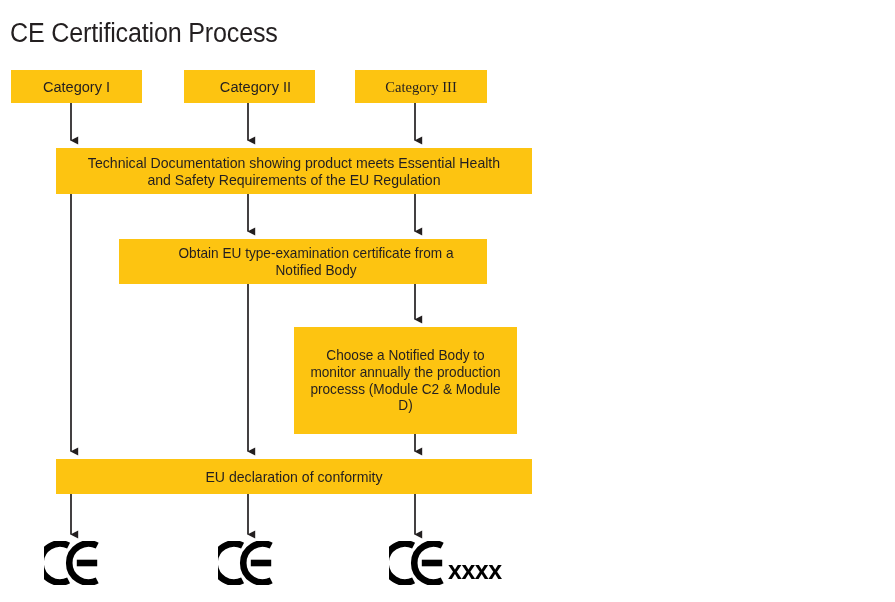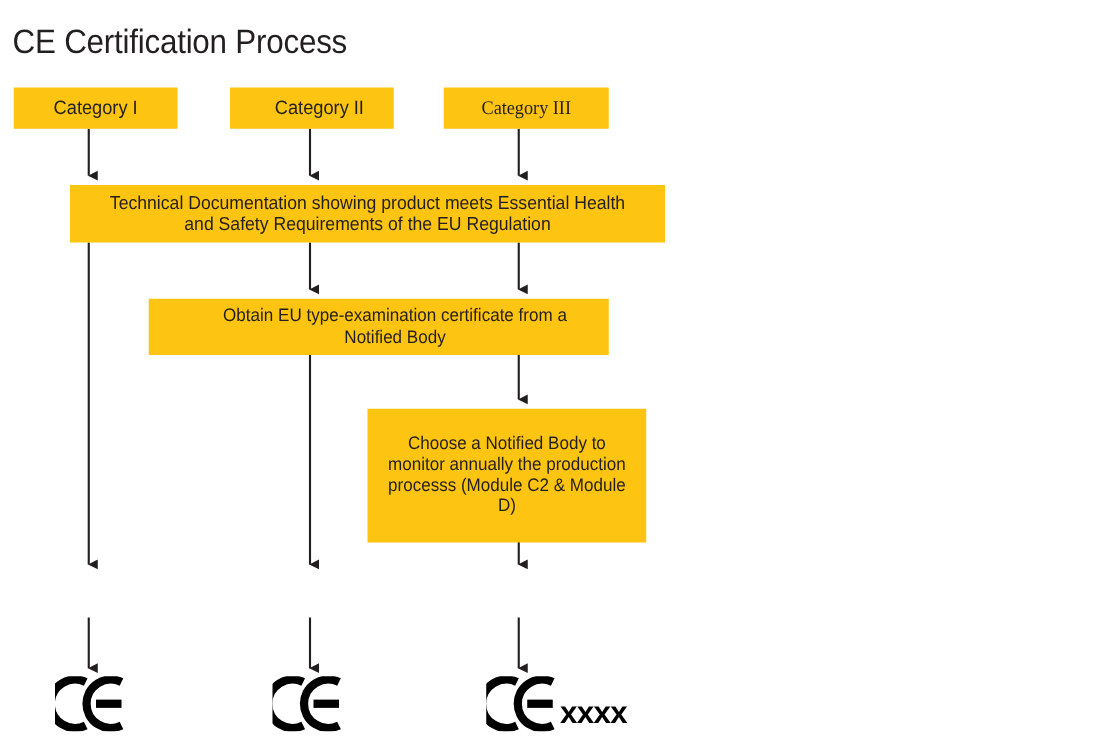--- a/index.html
+++ b/index.html
@@ -161,20 +161,23 @@
   </div>
 
   <div class="node node-mid" id="node-type-examination">
     <span class="node-label">Obtain EU type-examination certificate from a Notified Body</span>
   </div>
 
   <div class="node node-small" id="node-monitor-production">
     <span class="node-label">Choose a Notified Body to monitor annually the production processs (Module C2 &amp; Module D)</span>
   </div>
 
+  <div class="node node-wide" id="node-declaration-conformity">
+    <span class="node-label">EU declaration of conformity</span>
+  </div>
 
   <div class="ce-mark" id="ce-mark-1">
     <svg width="58" height="44" viewBox="0 0 58 44" xmlns="http://www.w3.org/2000/svg">
 
       <path d="M24.6 4.6 A19.4 19.4 0 1 0 24.6 39.4" fill="none" stroke="#000000" stroke-width="6.6" stroke-linecap="butt"></path>
 
       <g transform="translate(28.6,0)">
         <path d="M24.6 4.6 A19.4 19.4 0 1 0 24.6 39.4" fill="none" stroke="#000000" stroke-width="6.6" stroke-linecap="butt"></path>
         <rect x="4.2" y="18.7" width="20.4" height="6.6" fill="#000000"></rect>
       </g>

